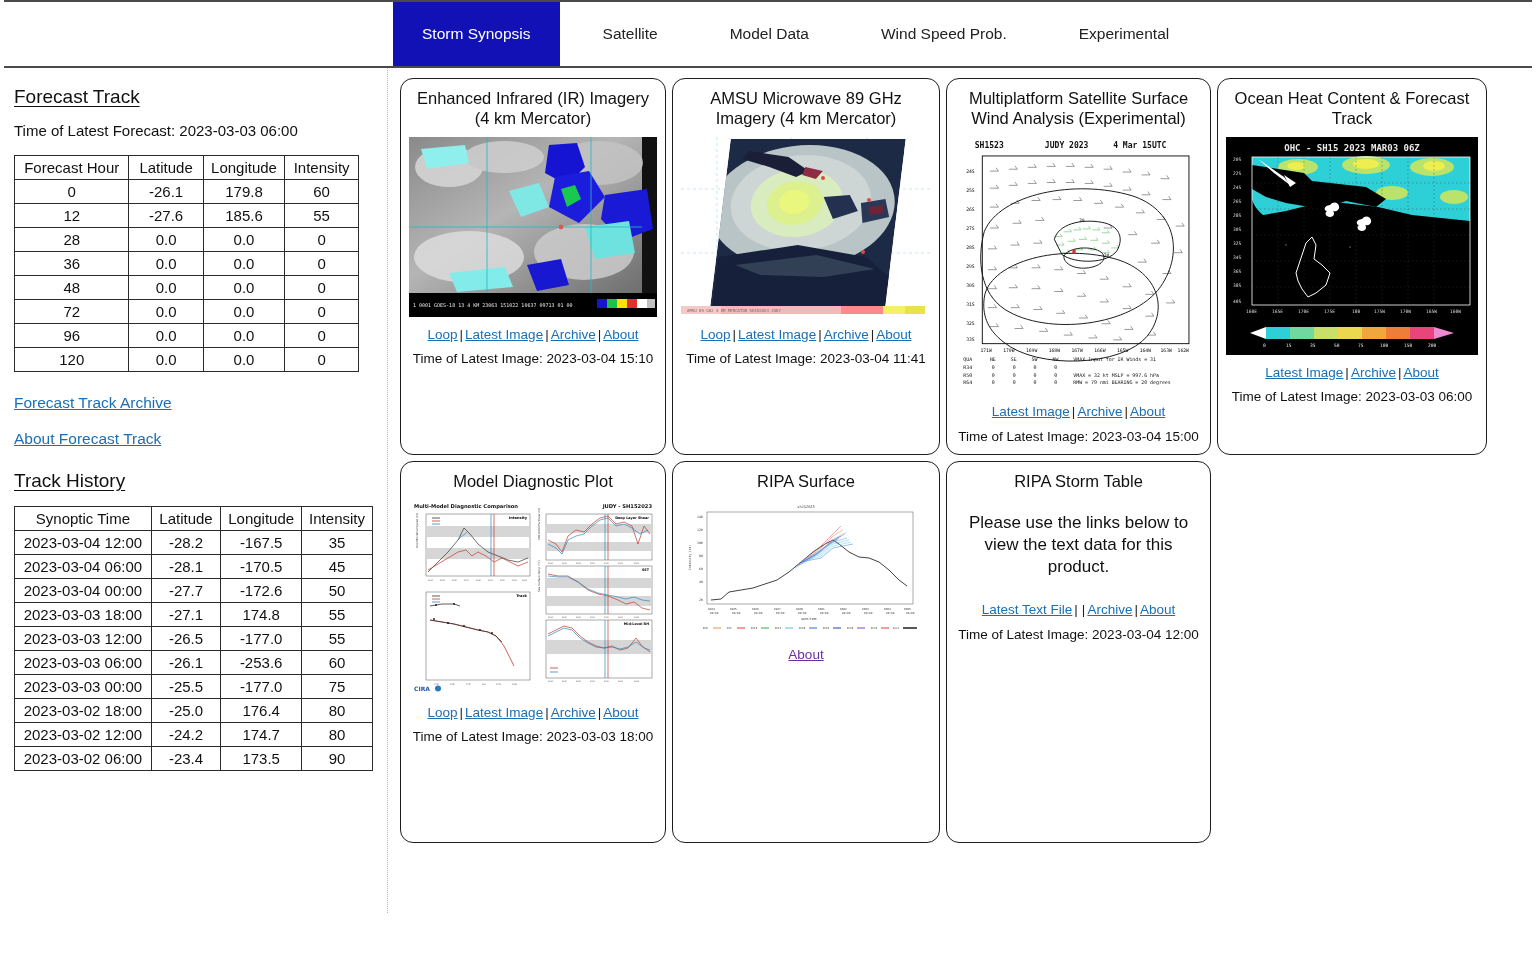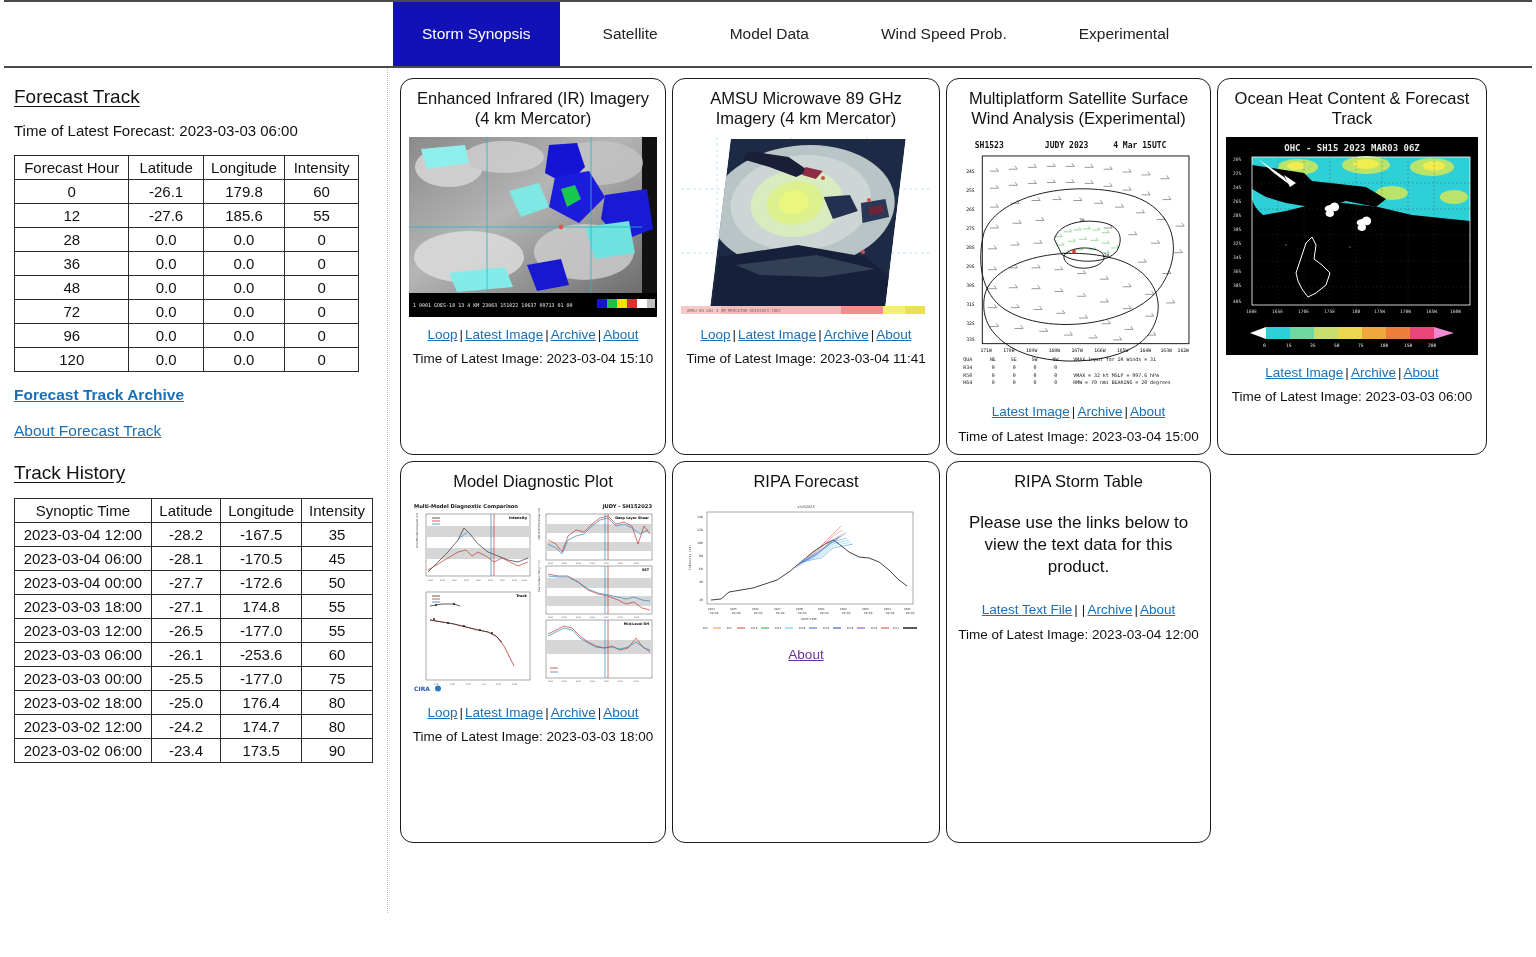--- a/index.html
+++ b/index.html
@@ -114,21 +114,21 @@
   #history-table th:nth-child(4) { width: 68px; }
 
   .sb-link {
     display: block;
     font-size: 15.5px;
     color: #1a6fb5;
     text-decoration: underline;
     margin: 18px 0 0 0;
     cursor: pointer;
   }
-  .sb-link:first-of-type { margin-top: 14px; font-weight: bold; }
+  .sb-link:first-of-type { margin-top: 22px; }
 
   
   .card-row { display: flex; gap: 6px; align-items: stretch; }
   .card {
     border: 1px solid #1d1d1d;
     border-radius: 13px;
     background: #fff;
     padding: 10px 8px 10px 8px;
     display: flex;
     flex-direction: column;
@@ -875,21 +875,21 @@
             <circle cx="30" cy="188.5" r="3" fill="#2a7abf"></circle>
           </g>
         </svg>
         <div class="card-links">
           <a>Loop</a><span class="sep">|</span><a>Latest Image</a><span class="sep">|</span><a>Archive</a><span class="sep">|</span><a>About</a>
         </div>
         <div class="card-time">Time of Latest Image: 2023-03-03 18:00</div>
       </div>
 
       <div class="card w2">
-        <div class="card-title">RIPA Forecast</div>
+        <div class="card-title">RIPA Surface</div>
         <svg class="fig" width="250" height="135" viewBox="0 0 250 135">
           <rect width="250" height="135" fill="#ffffff"></rect>
           <text x="125" y="8" text-anchor="middle" font-family="DejaVu Sans Mono" font-size="3.6" fill="#444">sh152023</text>
           <rect x="26" y="12" width="206" height="92" fill="#fff" stroke="#555" stroke-width="0.5"></rect>
           <g font-family="DejaVu Sans Mono" font-size="3.2" fill="#333">
             <text x="16" y="18">140</text>
               <text x="16" y="31">120</text>
               <text x="16" y="44">100</text>
             <text x="18" y="57">80</text>
               <text x="18" y="70">60</text>

